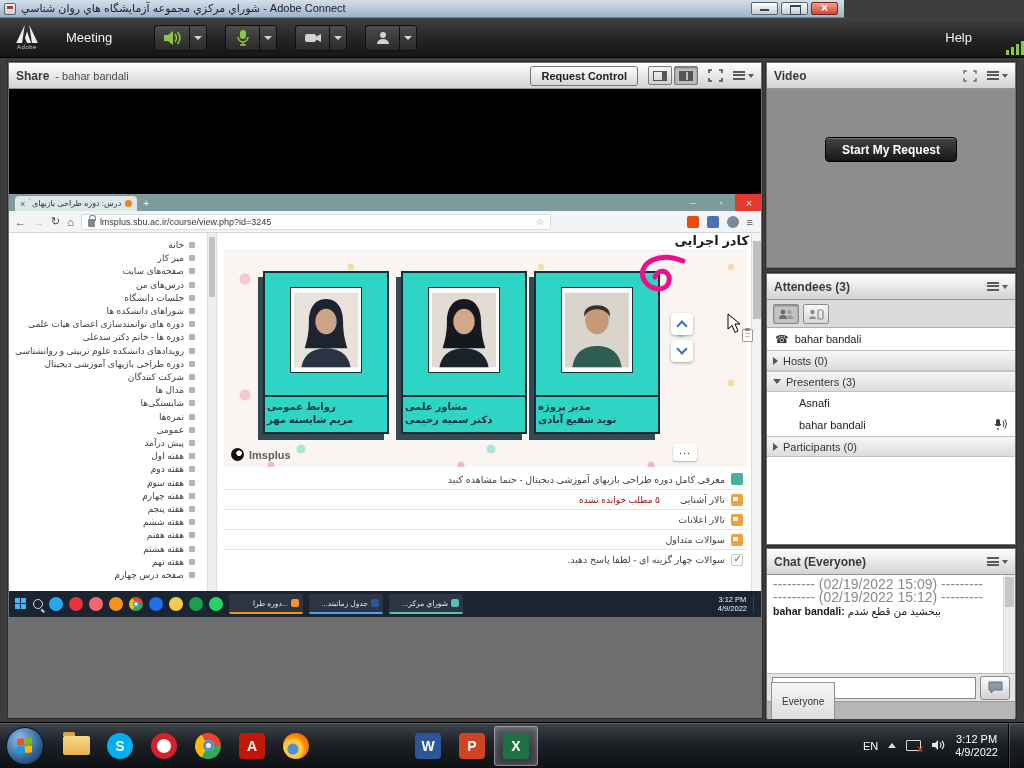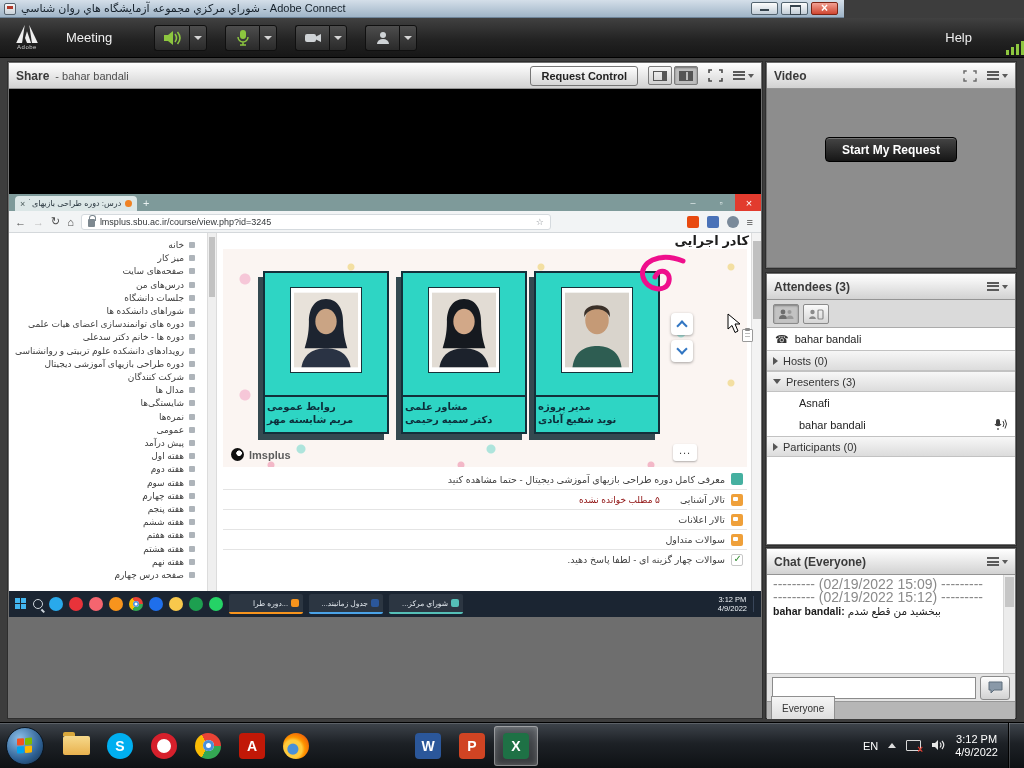--- a/index.html
+++ b/index.html
@@ -162,21 +162,21 @@
 .chat-msgs{position:relative;height:98px;background:#fff;overflow:hidden;padding:3px 16px 0 6px}
 .cdiv{font-size:14px;color:#8a8a8a;text-align:left;line-height:13px;white-space:nowrap}
 .cmsg{font-size:10.5px;color:#1a1a1a;line-height:15px}
 .cmsg .sn{font-weight:bold}
 .chat-sb{position:absolute;right:0;top:0;bottom:0;width:12px;background:#ececec;border-left:1px solid #d8d8d8}
 .chat-sb .th{position:absolute;left:1px;right:1px;top:2px;height:30px;background:#c6c6c6}
 .chat-input{height:28px;background:#e4e4e4;display:flex;align-items:center;padding:0 5px;gap:4px;border-top:1px solid #bcbcbc}
 .chat-input input{flex:1;height:22px;border:1px solid #8b8b8b;background:#fff;font-size:11px;padding:0 5px;outline:none}
 .sendb{width:30px;height:24px;background:linear-gradient(#fdfdfd,#d2d2d2);border:1px solid #8a8a8a;border-radius:3px;display:flex;align-items:center;justify-content:center}
 .chat-tabs{height:18px;background:#b6b6b6;border-top:1px solid #979797;display:flex;align-items:flex-end}
-.ctab{height:17px;background:linear-gradient(#f6f6f6,#dedede);border:1px solid #909090;border-bottom:none;font-size:10px;color:#333;display:flex;align-items:center;padding:11px 10px;margin-left:4px}
+.ctab{height:17px;background:linear-gradient(#f6f6f6,#dedede);border:1px solid #909090;border-bottom:none;font-size:10px;color:#333;display:flex;align-items:center;padding:18px 10px;margin-left:4px}
 
 
 .taskbar{left:0;top:722px;width:1024px;height:46px;background:linear-gradient(#3e444b,#1d2126 45%,#0e1114);border-top:1px solid #000;box-shadow:inset 0 1px 0 rgba(255,255,255,.16);display:flex;align-items:center}
 .start-orb{width:38px;height:38px;margin-left:6px;border-radius:50%;background:radial-gradient(circle at 35% 30%,#8cc0ea,#2d5f92 62%,#142c44);border:1px solid #0a1520;display:flex;align-items:center;justify-content:center}
 .wflag{width:16px;height:16px;display:grid;grid-template-columns:7px 7px;grid-template-rows:7px 7px;gap:1px;transform:skewY(-4deg)}
 .wflag i{border-radius:1px}
 .wflag i:nth-child(1){background:#f25022}.wflag i:nth-child(2){background:#7fba00}.wflag i:nth-child(3){background:#00a4ef}.wflag i:nth-child(4){background:#ffb900}
 .ticons{display:flex;margin-left:10px}
 .tslot{width:44px;height:40px;display:flex;align-items:center;justify-content:center;border-radius:3px}
 .tslot.active{background:rgba(255,255,255,.16);border:1px solid rgba(255,255,255,.42);box-shadow:inset 0 0 6px rgba(255,255,255,.25)}

